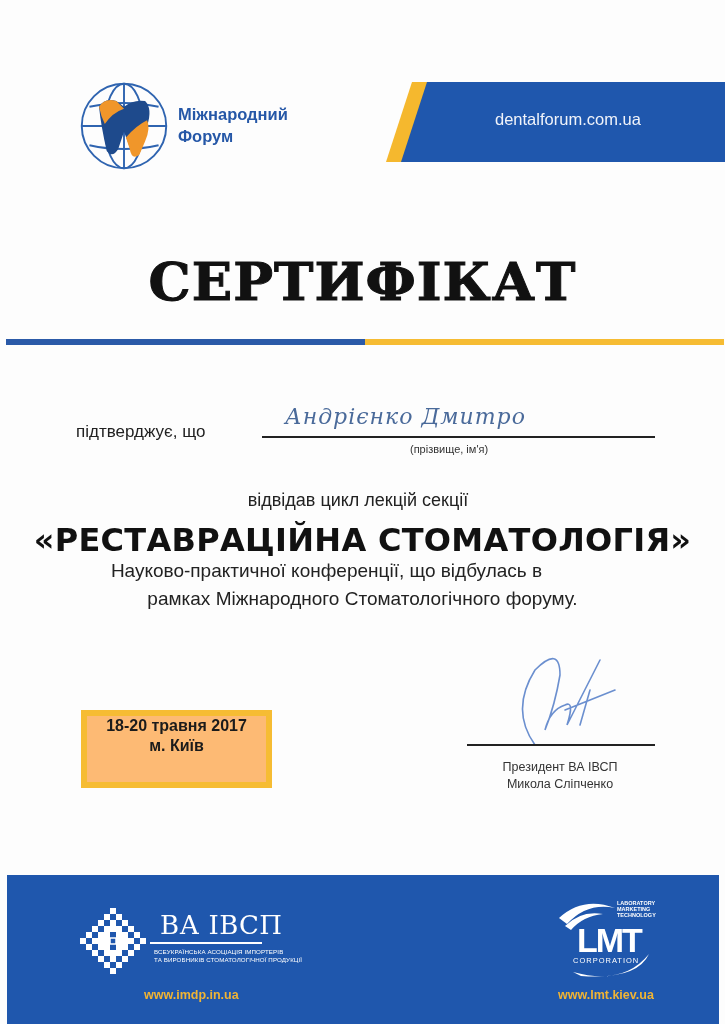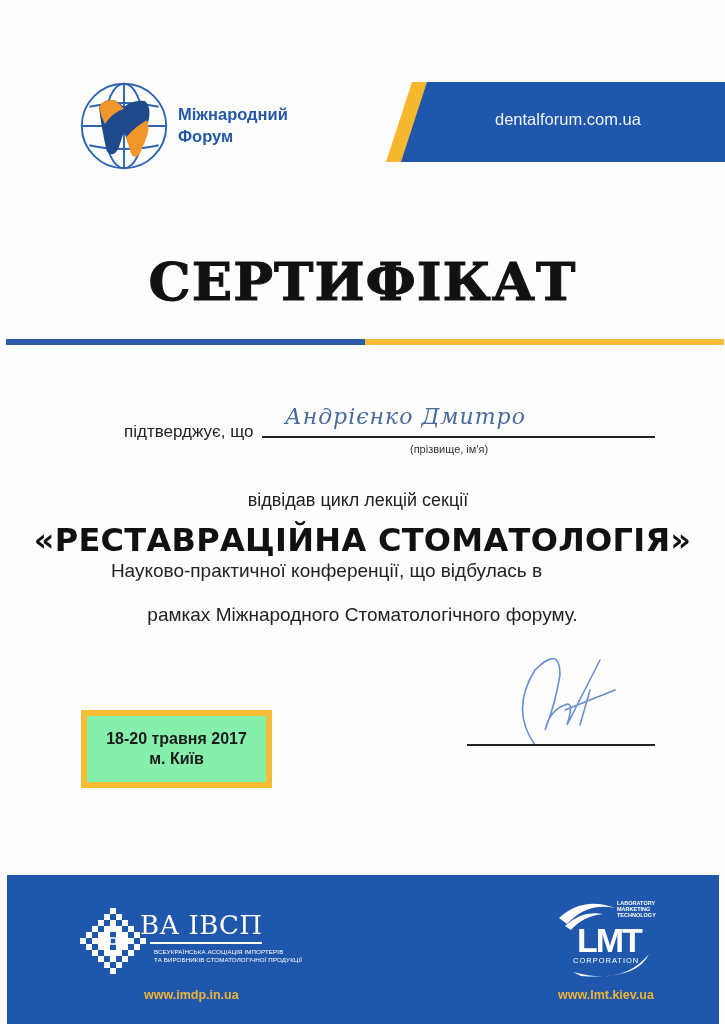--- a/index.html
+++ b/index.html
@@ -9,40 +9,40 @@
   #logo-globe { left:76px; top:78px; width:96px; height:96px; }
   #logo-text { left:178px; top:90px; color:#2557a7; font-family:"Liberation Sans", sans-serif; font-weight:bold; font-size:16.5px; line-height:22px;margin-top:13px; }
   #header-stripe-yellow { left:386px; top:82px; width:20px; height:80px; background:#f5b82e; transform:skewX(-18deg); transform-origin:bottom left; }
   #header-band { left:401px; top:82px; width:324px; height:80px; background:#1f57ad; clip-path:polygon(26px 0, 100% 0, 100% 100%, 0 100%); }
   #header-url { left:495px; top:110px; color:#f0f3fa; font-family:"Liberation Sans", sans-serif; font-size:16.5px; }
   
   #title { left:0; top:250px; width:725px; text-align:center; font-family:"DejaVu Serif", serif; font-weight:bold; font-size:53px; letter-spacing:1px; color:#111; -webkit-text-stroke:1px #111; }
   #divider-blue { left:6px; top:339px; width:359px; height:6px; background:#2b5aa8; }
   #divider-yellow { left:365px; top:339px; width:359px; height:6px; background:#f6bc33; }
   
-  #confirms-label { left:76px; top:422px; font-family:"Liberation Sans", sans-serif; font-size:17px; color:#222;margin-left:48px; }
+  #confirms-label { left:76px; top:422px; font-family:"Liberation Sans", sans-serif; font-size:17px; color:#222; }
   #name-line { left:262px; top:436px; width:393px; height:1.5px; background:#222; }
   #name-handwritten { left:285px; top:404px; font-family:"DejaVu Serif", serif; font-style:italic; font-size:22px; color:#4a6a9a; letter-spacing:1px; }
   #name-hint { left:410px; top:443px; font-family:"Liberation Sans", sans-serif; font-size:11px; color:#333; }
   
   #attended { left:0; top:490px; width:716px; text-align:center; font-family:"Liberation Sans", sans-serif; font-size:18px; color:#222; }
   #section-name { left:0; top:521px; width:725px; text-align:center; font-family:"DejaVu Sans", sans-serif; font-weight:bold; font-size:32px; color:#111; letter-spacing:0.3px; }
   #conf-line1 { left:0; top:560px; width:653px; text-align:center; font-family:"Liberation Sans", sans-serif; font-size:19px; color:#222; }
-  #conf-line2 { left:0; top:588px; width:725px; text-align:center; font-family:"Liberation Sans", sans-serif; font-size:19px; color:#222;margin-top:16px; }
+  #conf-line2 { left:0; top:588px; width:725px; text-align:center; font-family:"Liberation Sans", sans-serif; font-size:19px; color:#222; }
   
-  #date-box { left:81px; top:710px; width:179px; height:66px; border:6px solid #f6bc33; background:#86efac; box-sizing:content-box; display:flex; flex-direction:column; align-items:center; justify-content:center; }
+  #date-box { left:81px; top:710px; width:179px; height:66px; border:6px solid #f6bc33; background:#fdba74; box-sizing:content-box; display:flex; flex-direction:column; align-items:center; justify-content:flex-start; }
   #date-text, #city-text { font-family:"Liberation Sans", sans-serif; font-weight:bold; font-size:16px; color:#1b1b1b; line-height:20px; }
   
   #signature { left:505px; top:650px; width:130px; height:100px; }
   #sig-line { left:467px; top:744px; width:188px; height:1.5px; background:#222; }
   #sig-role { left:466px; top:759px; width:188px; text-align:center; font-family:"Liberation Sans", sans-serif; font-size:12.5px; color:#333; line-height:17px; }
   
   #footer-band { left:7px; top:875px; width:712px; height:149px; background:#1f57ad; }
   #vaivsp-emblem { left:80px; top:908px; width:66px; height:66px; }
-  #vaivsp-title { left:140px; top:910px; font-family:"DejaVu Serif", serif; font-size:26px; color:#fff; letter-spacing:0.5px; }
+  #vaivsp-title { left:160px; top:910px; font-family:"DejaVu Serif", serif; font-size:26px; color:#fff; letter-spacing:0.5px; }
   #vaivsp-rule { left:150px; top:942px; width:112px; height:1.5px; background:#fff; }
   #vaivsp-desc { left:154px; top:948px; font-family:"Liberation Sans", sans-serif; font-size:6.2px; color:#fff; line-height:8px; letter-spacing:0.1px; }
   #vaivsp-url { left:144px; top:988px; font-family:"Liberation Sans", sans-serif; font-weight:bold; font-size:12.5px; color:#f0b434; }
   #lmt-logo { left:553px; top:896px; width:110px; height:86px; }
   #lmt-url { left:558px; top:988px; font-family:"Liberation Sans", sans-serif; font-weight:bold; font-size:12.5px; color:#f0b434; }
 </style>
 </head>
 <body>
 
 <svg id="logo-globe" class="abs" viewBox="0 0 100 100">
@@ -81,20 +81,22 @@
 <div id="date-box" class="abs">
   <div id="date-text">18-20 травня 2017</div>
   <div id="city-text">м. Київ</div>
 </div>
 
 <svg id="signature" class="abs" viewBox="0 0 130 100">
   <path d="M30 95 Q5 60 30 20 Q55 -5 55 25 Q50 55 40 80 Q45 60 60 55 Q70 50 62 75 L95 10 M85 40 L75 75 M60 60 L110 40" fill="none" stroke="#6b8fcf" stroke-width="1.6" stroke-linecap="round"></path>
 </svg>
 <div id="sig-line" class="abs"></div>
 <div id="sig-role" class="abs">
+  <div>Президент ВА ІВСП</div>
+  <div>Микола Сліпченко</div>
 </div>
 
 <div id="footer-band" class="abs"></div>
 <svg id="vaivsp-emblem" class="abs" viewBox="0 0 22 22">
   <g fill="#fff">
     <rect x="10" y="0" width="2" height="2"></rect>
     <rect x="8" y="2" width="2" height="2"></rect>
       <rect x="12" y="2" width="2" height="2"></rect>
     <rect x="6" y="4" width="2" height="2"></rect>
       <rect x="10" y="4" width="2" height="2"></rect>

